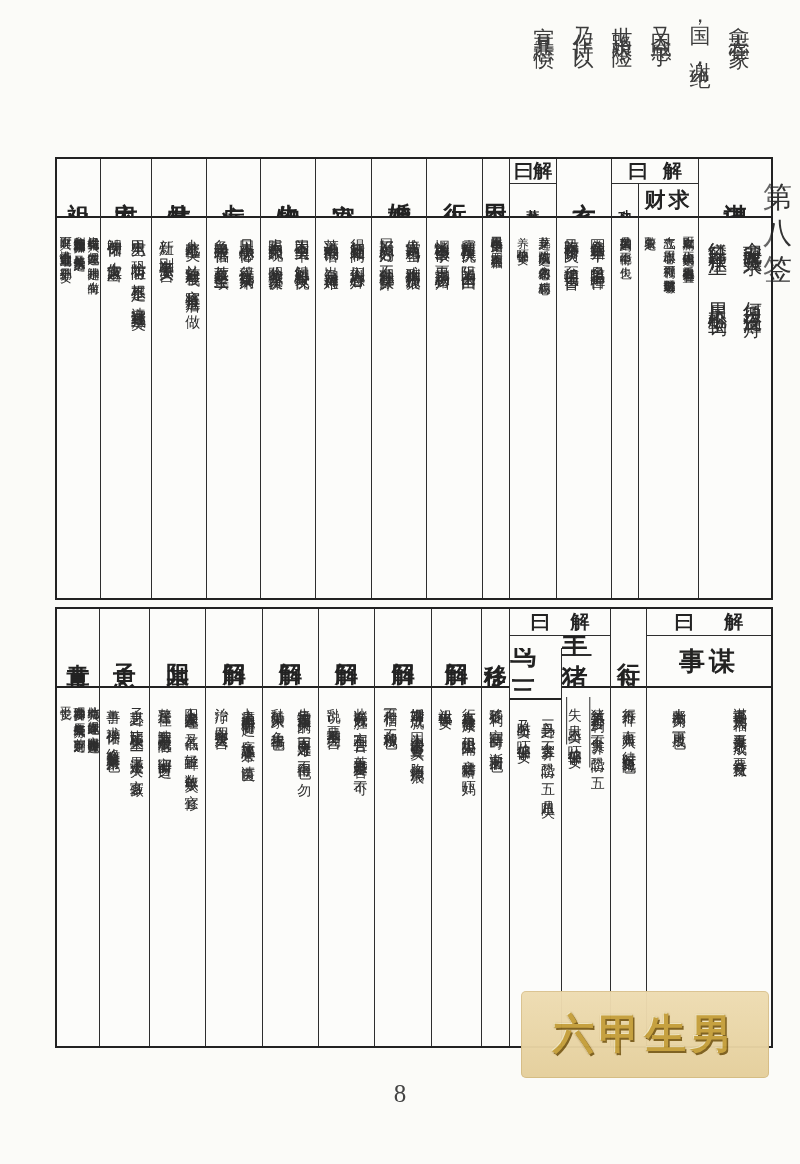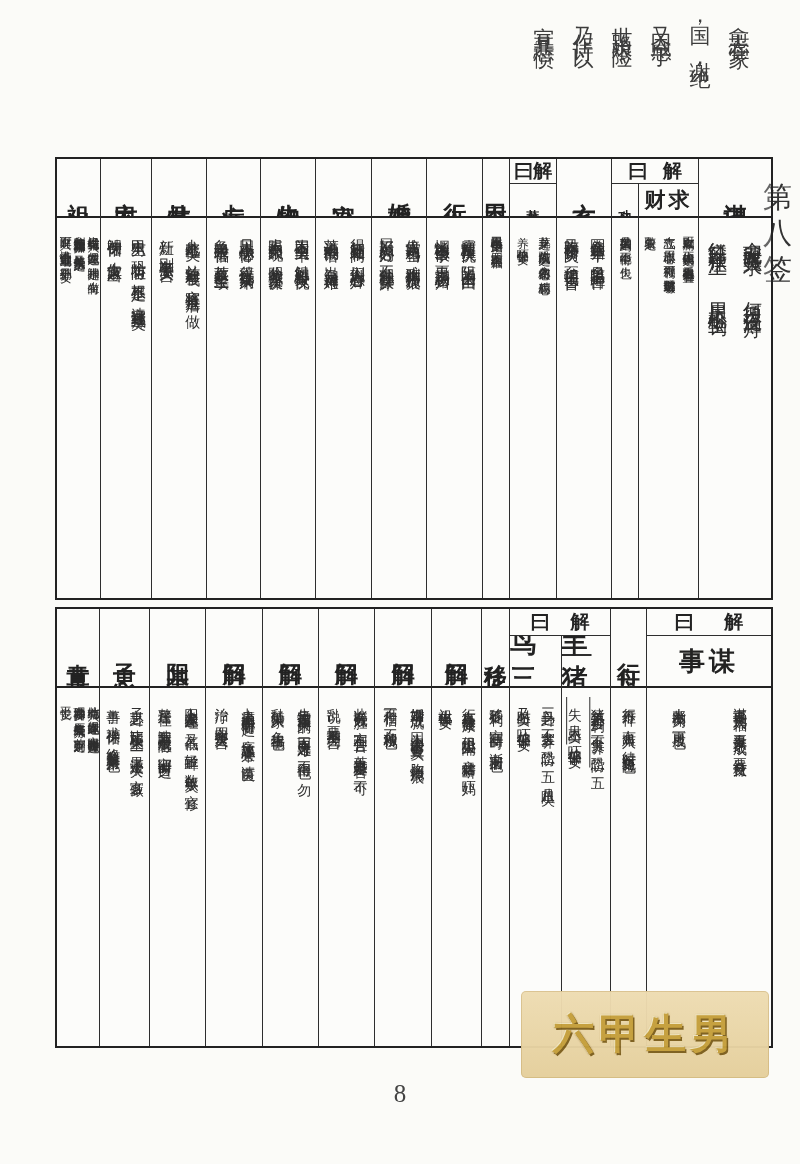--- a/index.html
+++ b/index.html
@@ -265,21 +265,21 @@
       <div class="subrow">
         <div class="fcol" style="flex: 50 0 0px; text-decoration: underline;">
           <div class="col-head">
             <span class="head-h">羊猪</span>
           </div>
           <div class="col-body">
             <div class="vline">猪羊之卦不吉少利　不可贪养　恐防二　五</div>
             <div class="vline">失　大只出卖　吓伯公保平安</div>
           </div>
         </div>
-        <div class="fcol" style="flex: 52 0 0px;">
+        <div class="fcol" style="flex: 52 0 0px; margin-top: 12px;">
           <div class="col-head">
             <span class="head-h">鸟三</span>
           </div>
           <div class="col-body">
             <div class="vline">三鸟之卦　不宜多养　恐防二　五　八月阻失</div>
             <div class="vline">及时出卖　吓伯公保平安</div>
           </div>
         </div>
       </div>
     </div>

